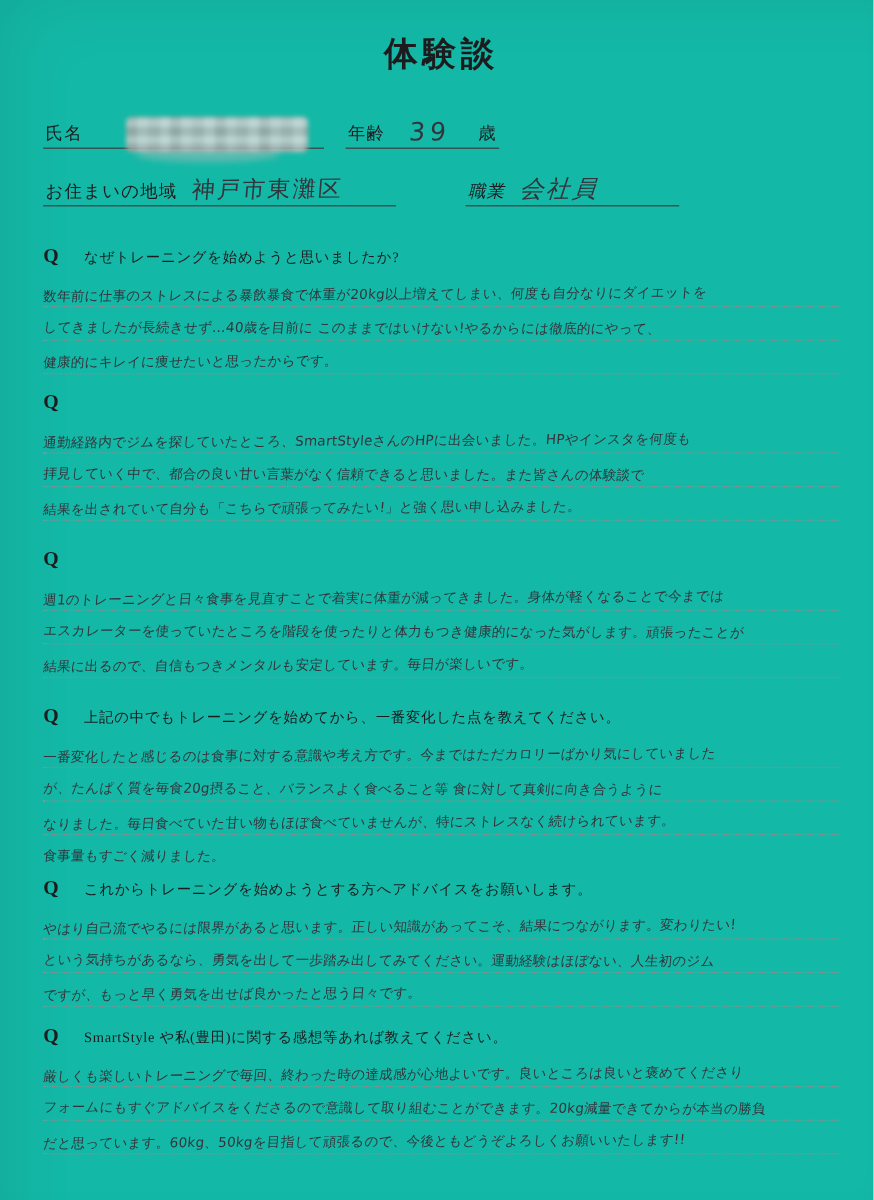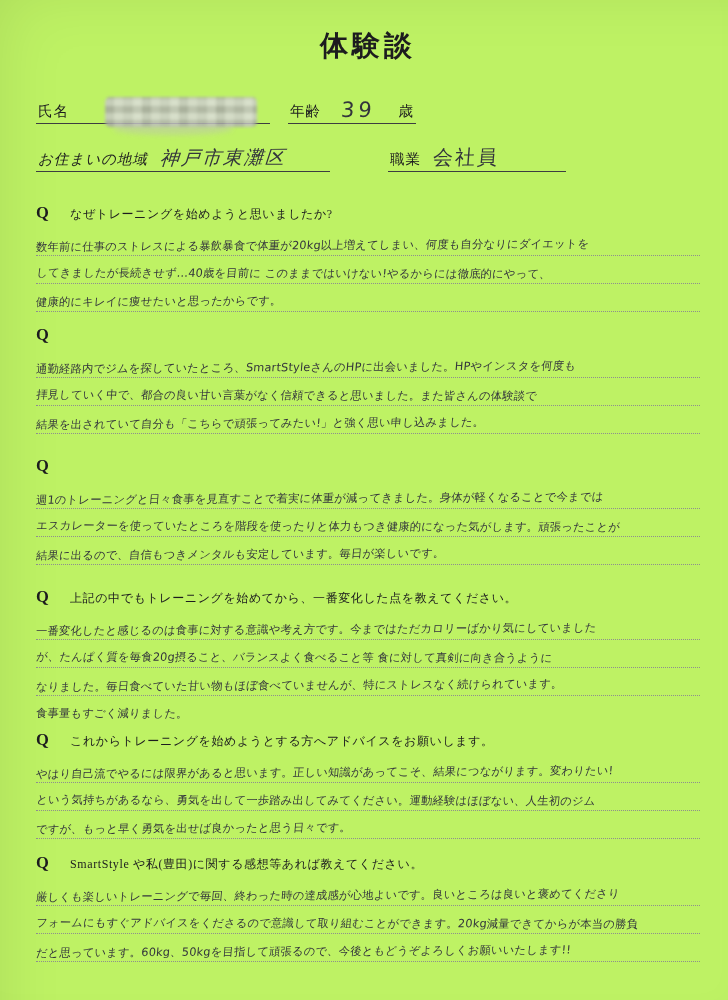--- a/index.html
+++ b/index.html
@@ -1,20 +1,20 @@
 <!DOCTYPE html>
 <html><head>
 <meta charset="utf-8">
 <style>
   html,body{margin:0;padding:0;background:#ffffff;}
   .page{
     position:relative;
     width:728px;height:1000px;
     margin:0 auto;
-    background:#bef264;
+    background:#14b8a6;
     box-shadow:inset 45px 35px 70px -50px rgba(0,0,0,0.10), inset -8px -8px 40px -30px rgba(0,0,0,0.05);
     overflow:hidden;
     box-sizing:border-box;
     padding:26px 28px 0 36px;
     font-family:"Liberation Serif","DejaVu Serif",serif;
     color:#1c1c1e;
   }
   
   .title{
     text-align:center;
@@ -138,27 +138,27 @@
     <div class="field" style="width:128px;margin-left:18px;">
       <span class="flabel">年齢</span>
       <span class="fvalue">
         <span class="hw hw-head hw-age">39</span>
       </span>
       <span class="flabel">歳</span>
     </div>
   </div>
 
   <div class="frow frow2">
-    <div class="field" style="width:294px;font-style:italic;">
+    <div class="field" style="width:294px;">
       <span class="flabel">お住まいの地域</span>
       <span class="fvalue">
         <span class="hw hw-head">神戸市東灘区</span>
       </span>
     </div>
-    <div class="field" style="width:178px;margin-left:58px;">
+    <div class="field" style="width:178px;margin-left:58px;font-style:italic;">
       <span class="flabel">職業</span>
       <span class="fvalue">
         <span class="hw hw-head" style="font-size:20px;">会社員</span>
       </span>
     </div>
   </div>
 
   <div class="qsec s1">
     <div class="qrow">
       <span class="qmark">Q</span>

